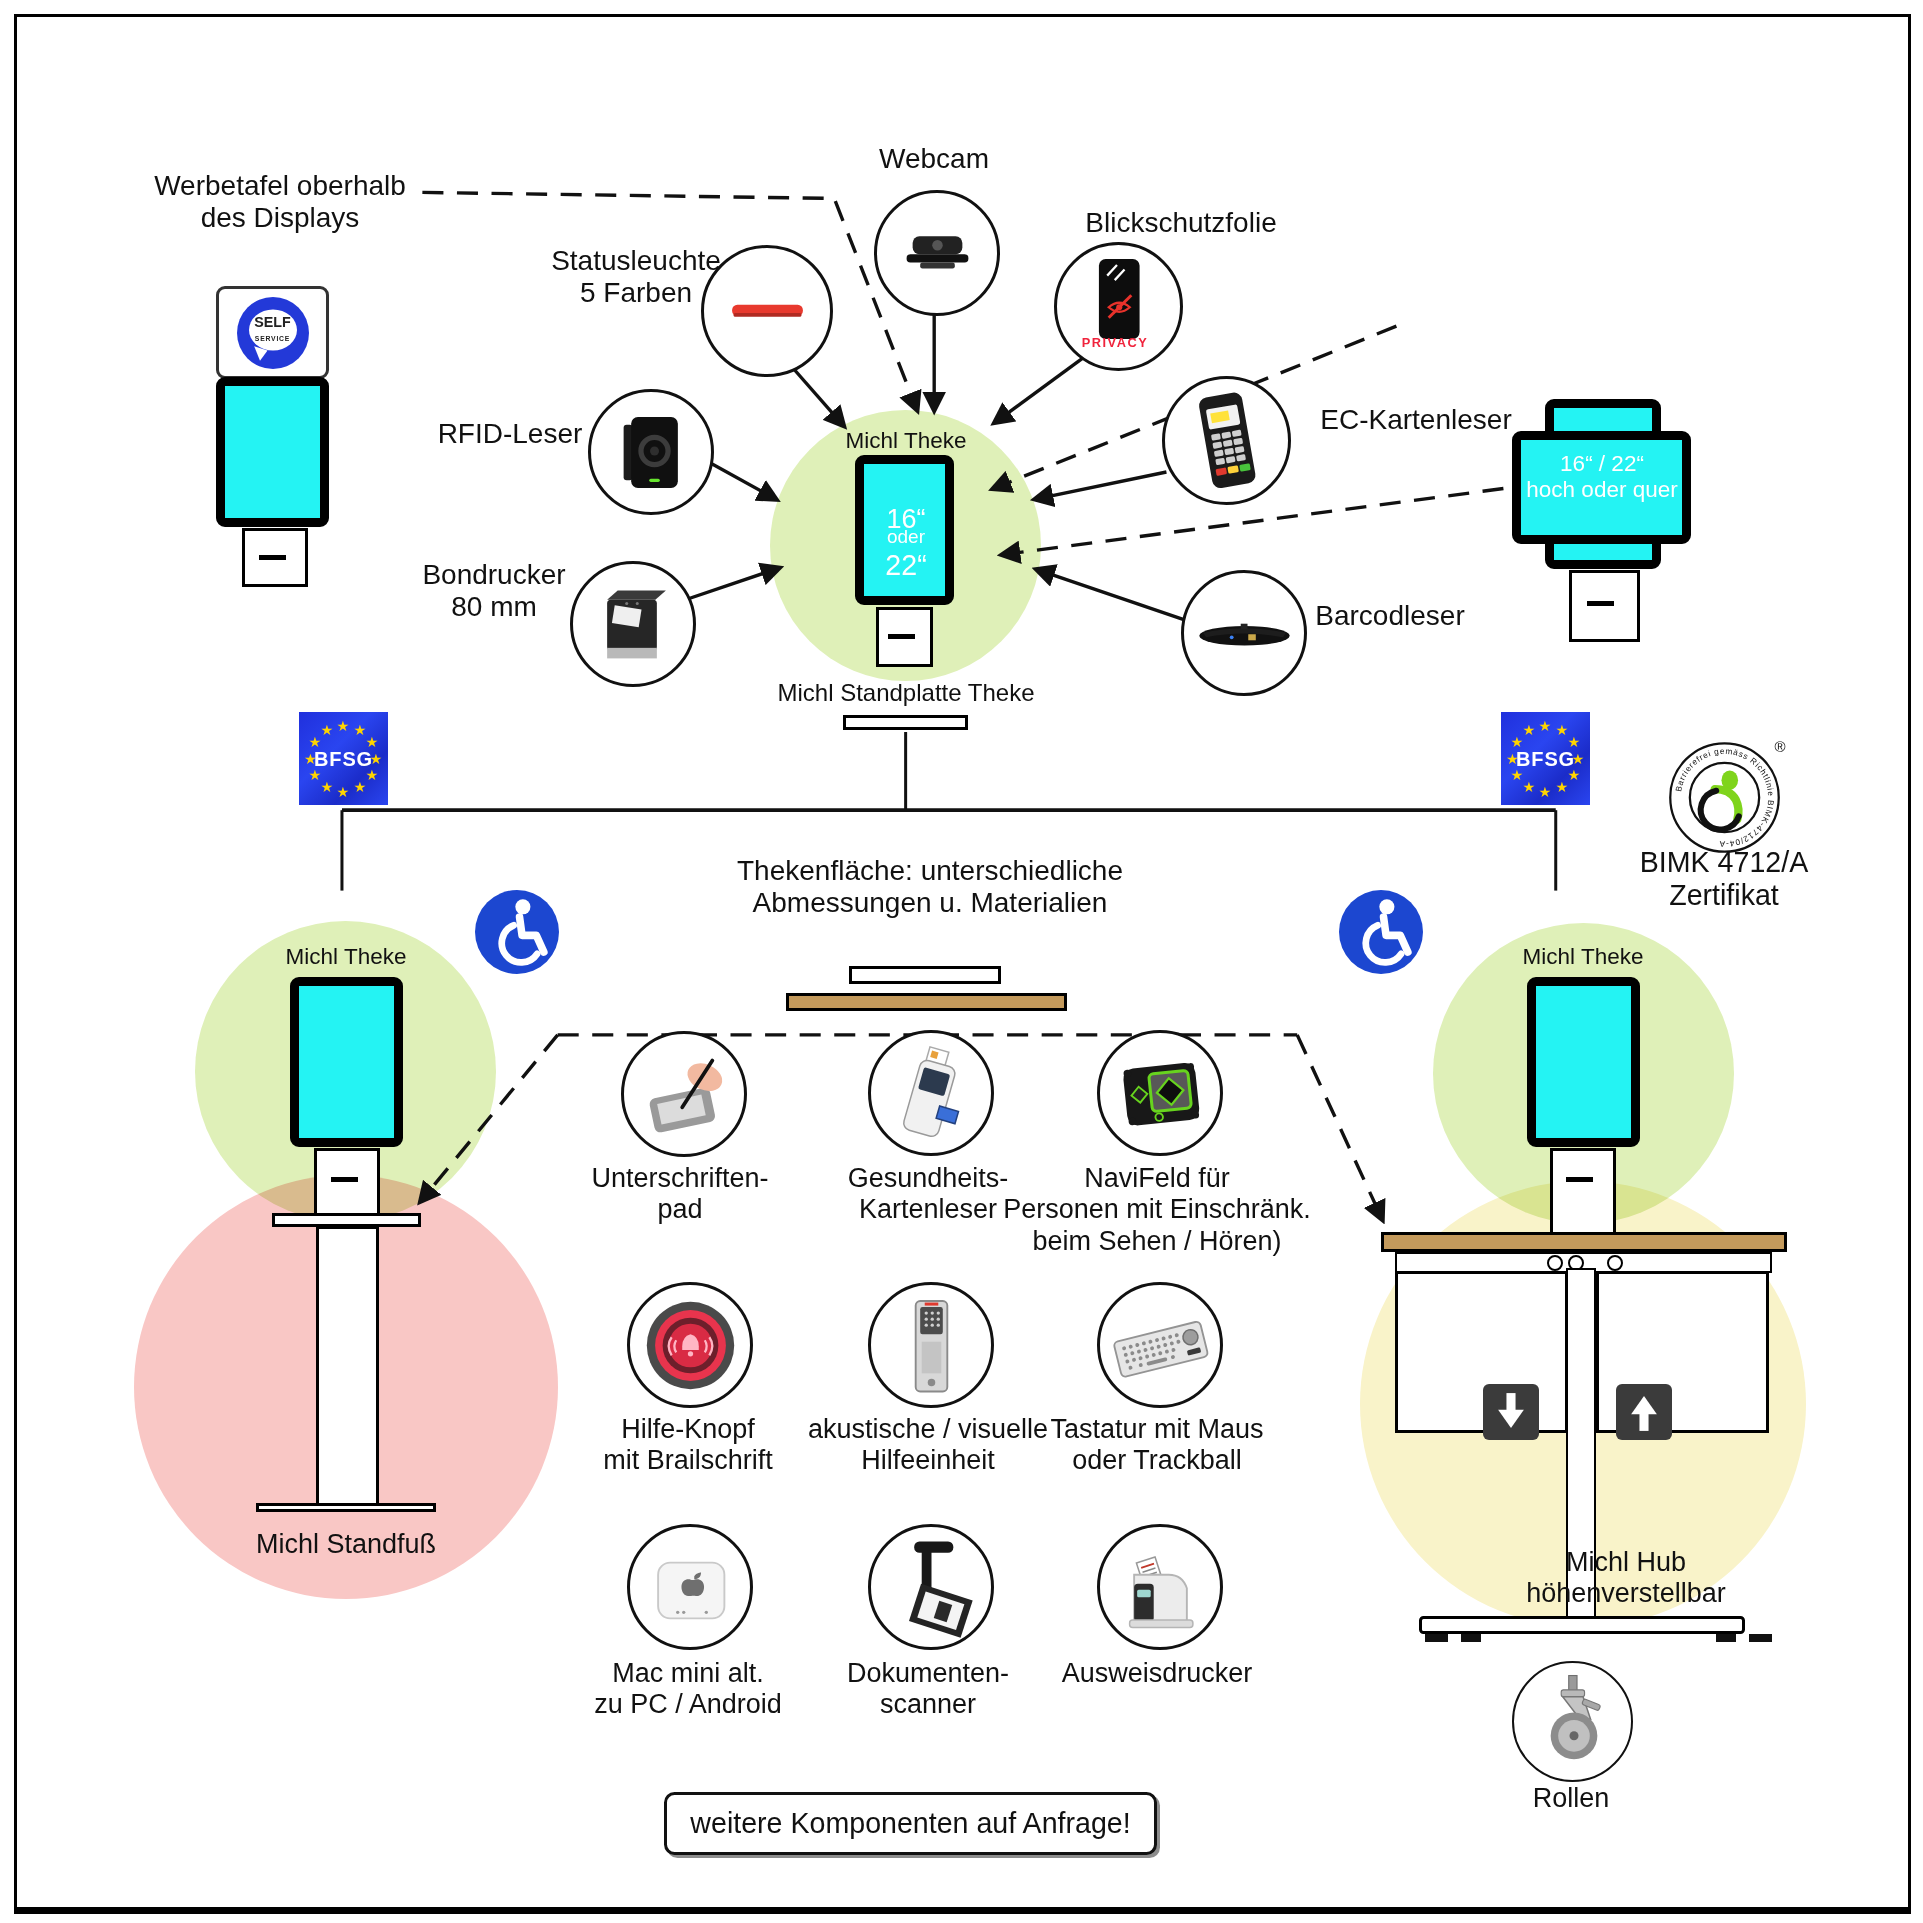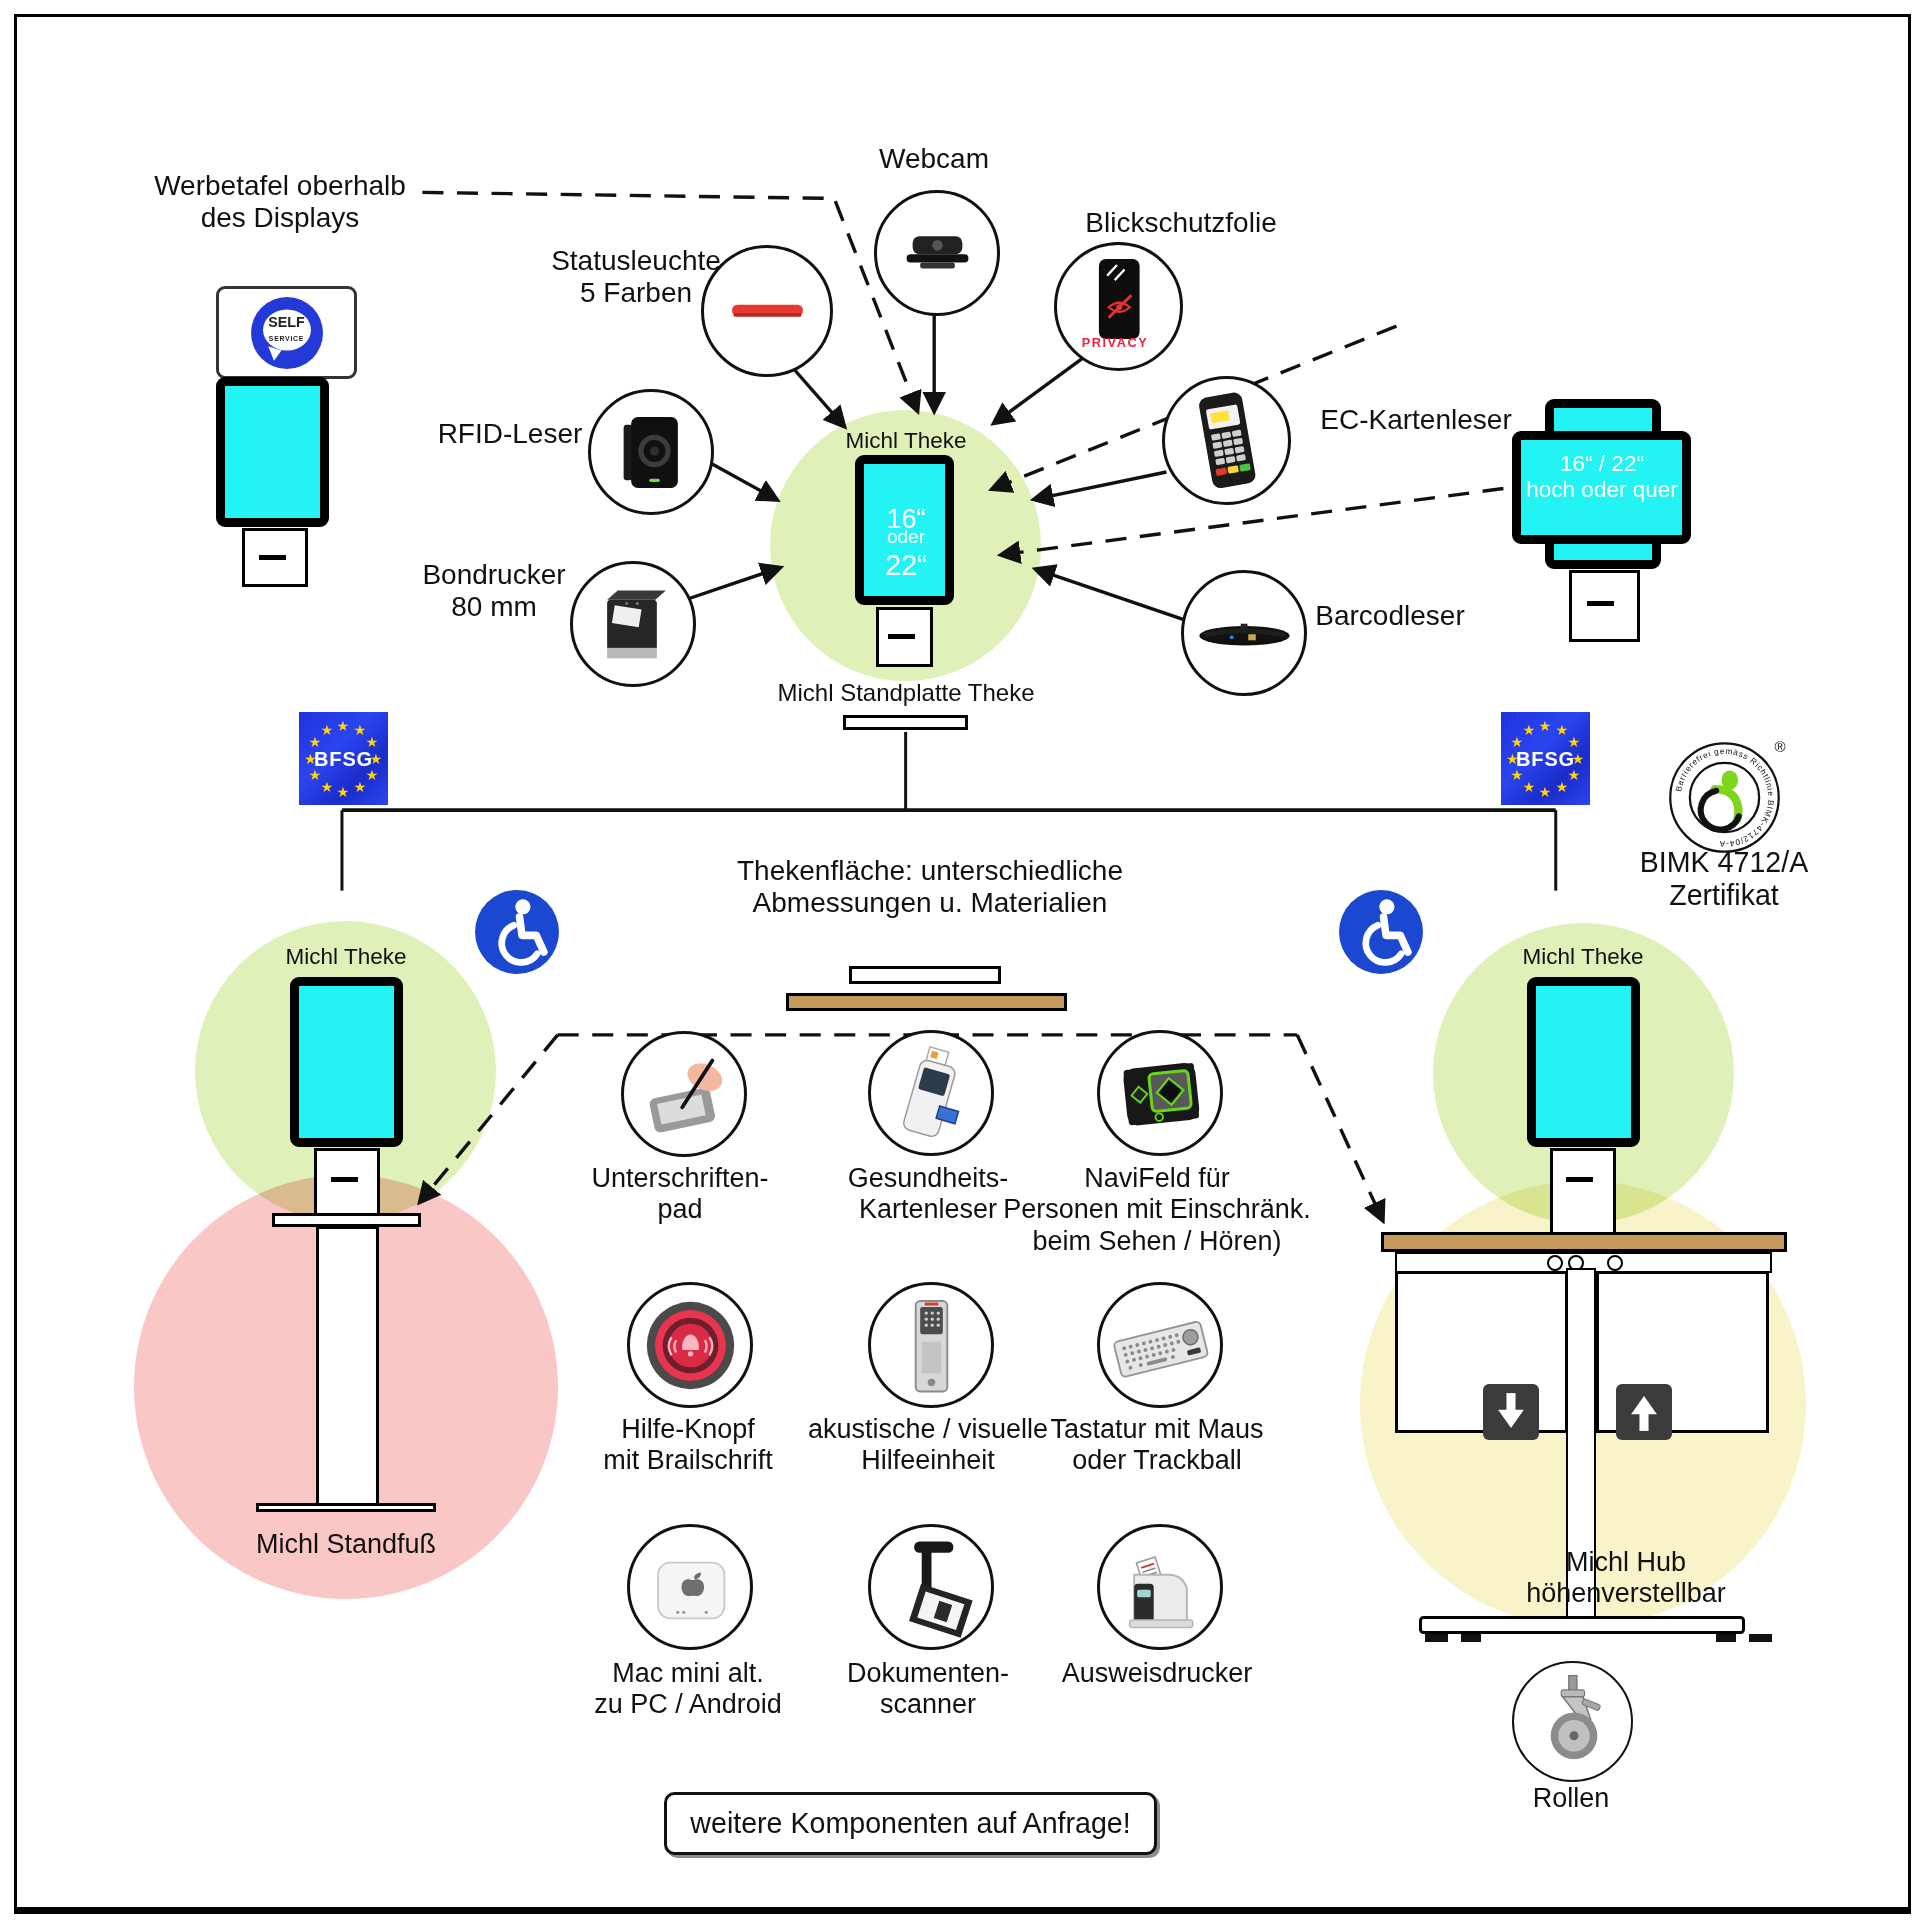--- a/index.html
+++ b/index.html
@@ -23,21 +23,21 @@
   .iso-badge{position:absolute;border-radius:50%;background:#1c47d0;display:flex;align-items:center;justify-content:center;}
   .btn{position:absolute;width:56px;height:56px;background:#3b3b3b;border-radius:6px;display:flex;align-items:center;justify-content:center;}
   .cab{position:absolute;background:#fff;border:3px solid #000;}
   .whitebox{position:absolute;background:#fff;border:2.3px solid #000;}
   .hinge{position:absolute;width:12px;height:12px;border-radius:50%;background:#fff;border:2.3px solid #000;}
   .foot{position:absolute;background:#111;}
   .request-box{position:absolute;left:664px;top:1792px;width:487px;height:57px;background:#fff;
                border:3px solid #111;border-radius:10.5px;box-shadow:3px 3px 0 rgba(0,0,0,.45);
                display:flex;align-items:center;justify-content:center;font-size:28.6px;}
   .privacy-txt{position:absolute;transform:translateX(-50%);color:#f0233c;font-size:12.8px;font-weight:bold;letter-spacing:1.5px;}
-  .sign{position:absolute;background:#fff;border:3.8px solid #333;border-radius:9px;padding-left:28px;}
+  .sign{position:absolute;background:#fff;border:3.8px solid #333;border-radius:9px;}
   .kiosk-title{font-size:22.5px;}
 </style>
 </head>
 <body>
 
 <div class="canvas">
 
   <div class="big-circle" style="left:770px;top:410px;width:271px;height:271px;background:#dff0b8;"></div>
   <div class="big-circle" style="left:195px;top:921px;width:301px;height:301px;background:#dff0b8;"></div>
   <div class="big-circle" style="left:134px;top:1175px;width:424px;height:424px;background:#f9c7c5;"></div>

